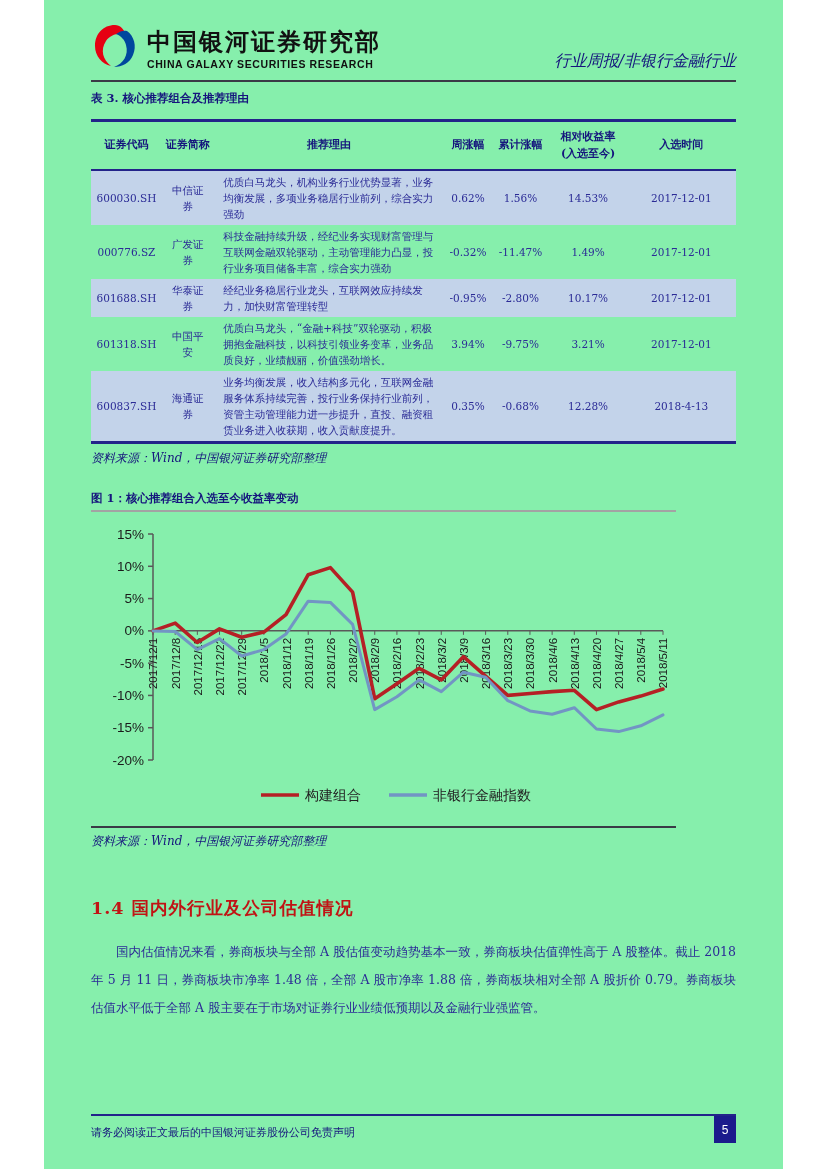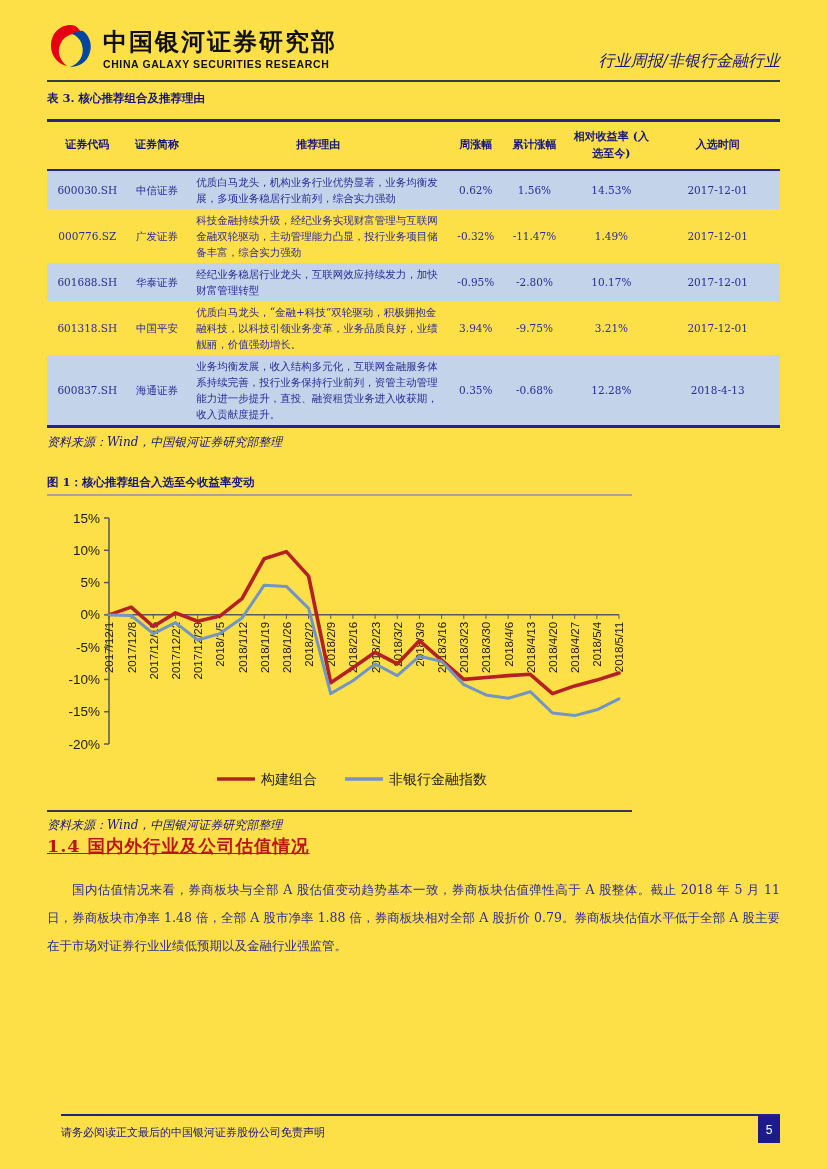--- a/index.html
+++ b/index.html
@@ -1,21 +1,21 @@
 <!DOCTYPE html>
 <html><head>
 <meta charset="utf-8">
 <style>
   * { margin:0; padding:0; box-sizing:border-box; }
   html,body { background:#ffffff; }
   .page {
     position:relative;
-    width:827px; height:1169px;
+    width:739px; height:1169px;
     margin:0 auto;
-    background:#fde047;
+    background:#86efac;
     font-family:"Liberation Sans", sans-serif;
     overflow:hidden;
   }
   .content { padding:22px 47px 0 47px; }
 
   
   .hdr { display:flex; justify-content:space-between; align-items:flex-end;
          border-bottom:2px solid #3a3a46; padding-bottom:6px; }
   .brand { display:flex; align-items:center; gap:8px; }
   .brand-txt .cn { font-size:24px; font-weight:bold; color:#111; letter-spacing:2px;
@@ -44,29 +44,29 @@
   
   .figure { width:585px; margin-top:24px; }
   .fig-caption { font-size:11.5px; font-weight:bold; color:#15157d;
                  border-bottom:2px solid #a3a3a3; padding-bottom:4px;
                  font-family:"DejaVu Serif", serif; }
   .fig-body { padding:6px 0 2px 0; }
   .fig-rule { border-bottom:2px solid #3a3a46; }
   .figure .source-note { margin-top:5px; }
 
   
-  .sec-heading { font-size:17.5px; font-weight:bold; color:#c01414;
-                 font-family:"DejaVu Serif", serif; letter-spacing:1px;text-decoration:underline; }
+  .sec-heading { margin-top:46px; font-size:17.5px; font-weight:bold; color:#c01414;
+                 font-family:"DejaVu Serif", serif; letter-spacing:1px; }
   .sec-para { margin-top:18px; font-size:12.5px; color:#2b2b96; line-height:28px;
               text-align:justify; text-indent:2em; font-family:"DejaVu Serif", serif; }
 
   
   .footer { position:absolute; left:47px; right:47px; bottom:26px;
             border-top:2px solid #23238a; display:flex;
-            justify-content:space-between; align-items:flex-start;margin-left:14px; }
+            justify-content:space-between; align-items:flex-start; }
   .footer-text { font-size:11px; color:#15157d; padding-top:9px;
                  font-family:"DejaVu Serif", serif; }
   .page-box { width:22px; height:27px; background:#1b1b8c; color:#fff;
               display:flex; align-items:center; justify-content:center;
               font-size:12px; margin-top:0; }
 </style>
 </head>
 <body>
 
 <div class="page">

